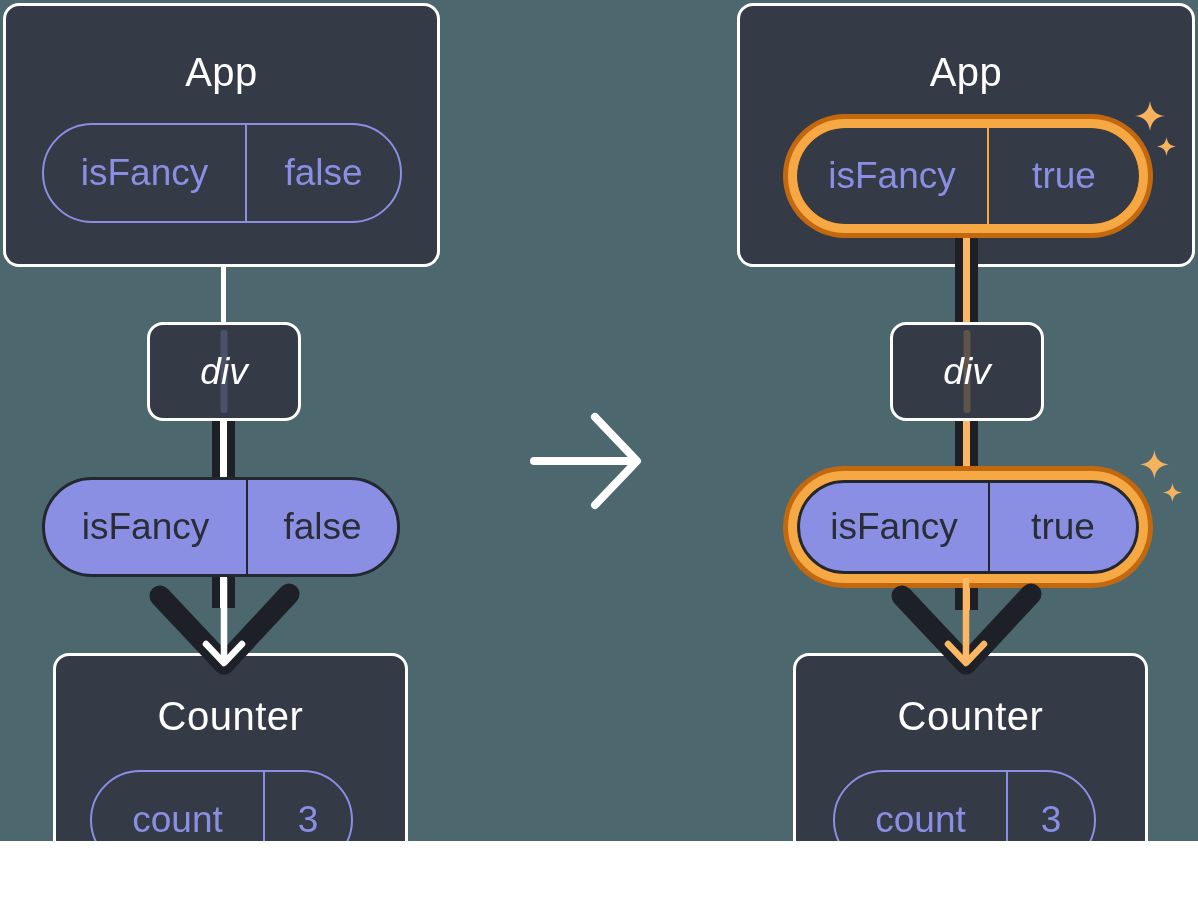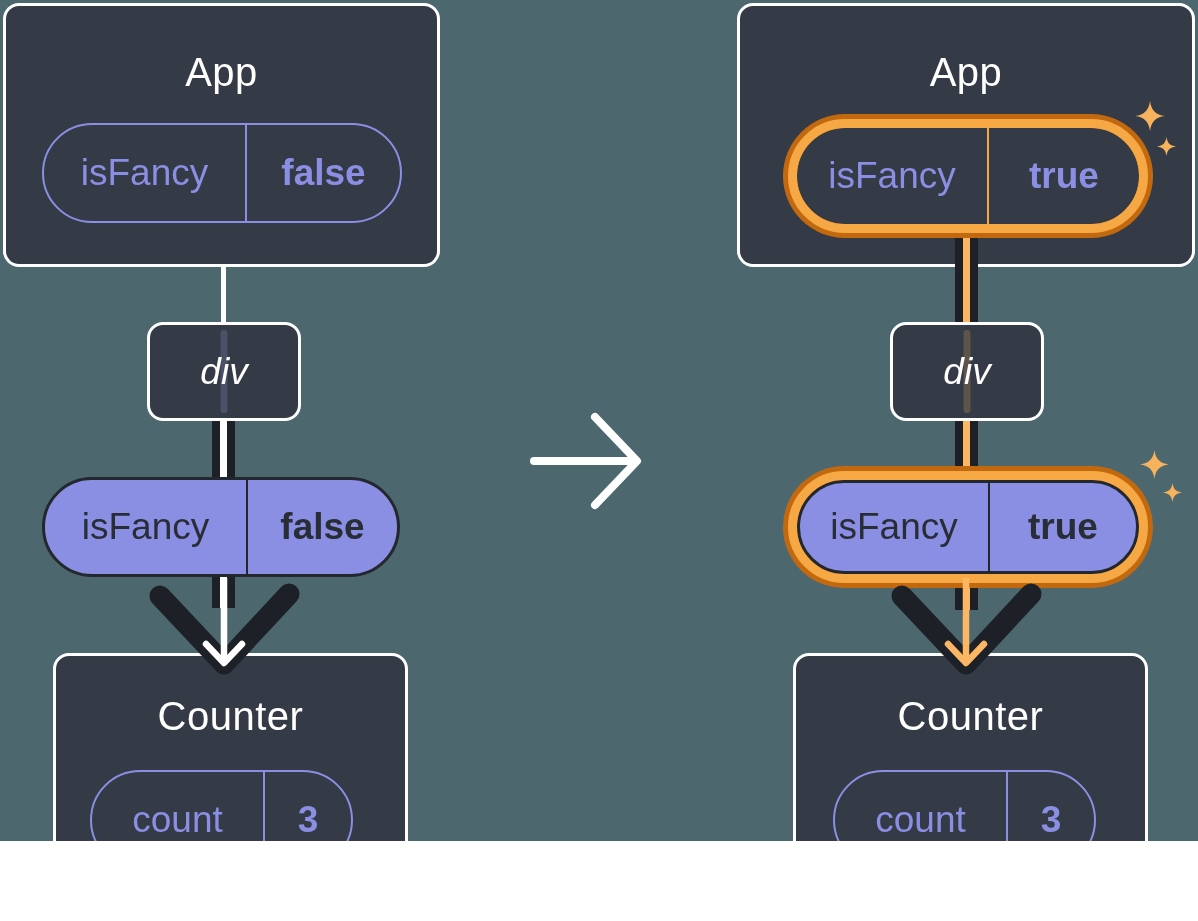--- a/index.html
+++ b/index.html
@@ -37,35 +37,35 @@
     box-sizing:border-box;
     overflow:hidden;
     font-size:37px;
     z-index:2;
   }
   .pill-cell{
     display:flex;align-items:center;justify-content:center;
     box-sizing:border-box;
   }
   .pill-name{flex:0 0 auto;}
-  .pill-value{flex:1 1 auto;font-weight:bold;}
+  .pill-value{flex:1 1 auto;}
 
   .pill-outline{border:2.5px solid #8A8FE4;color:#8A8FE4;background:transparent;}
   .pill-outline .pill-name{border-right:2px solid #8A8FE4;}
 
   .pill-filled{background:#8A8FE4;border:3px solid #23272E;color:#282D36;font-weight:500;}
   .pill-filled .pill-name{border-right:2.5px solid #23272E;}
 
   .ring-highlight{
     outline:9px solid #F5A843;
     box-shadow:0 0 0 14px #C2690F;
   }
   .pill-dark-hl{background:#343A46;color:#8A8FE4;}
   .pill-dark-hl .pill-name{border-right:2px solid #F5A843;}
-  .bold-value{font-weight:700;text-align:right;}
+  .bold-value{font-weight:400;text-align:right;}
 
   
   .conn{position:absolute;display:flex;z-index:2;}
   .conn .bar-black{width:8px;background:#1D2127;}
   .conn .core-white{width:7px;background:#ffffff;}
   .conn .core-orange{width:7px;background:#FBB763;}
   .wire-white{position:absolute;width:5px;background:#ffffff;z-index:2;}
 
   .pass-line{
     position:absolute;left:50%;top:5px;bottom:5px;width:7px;

